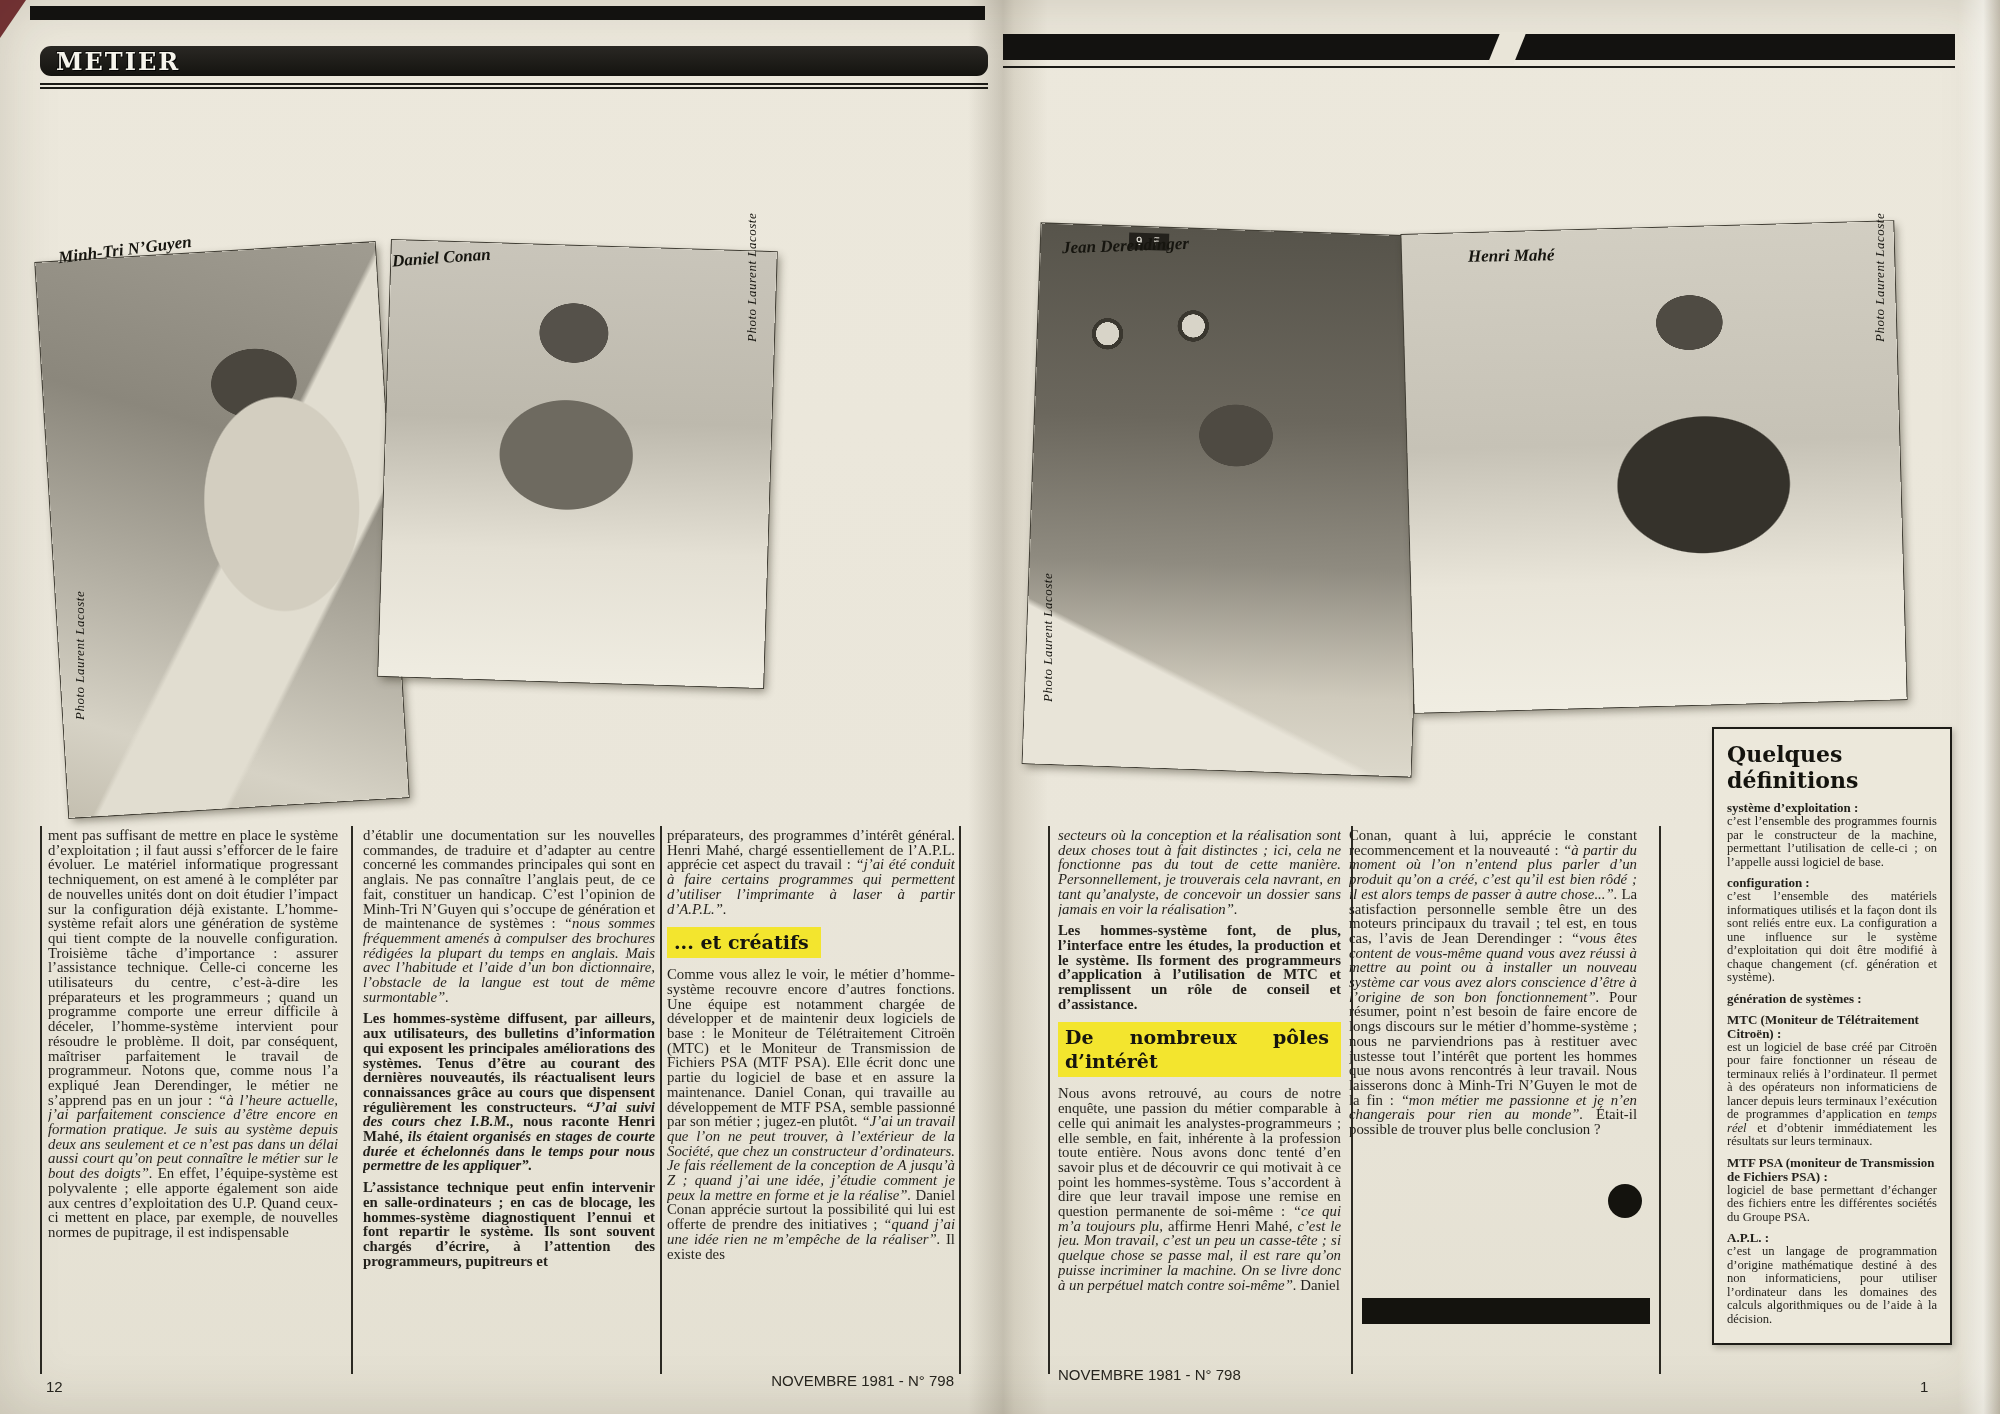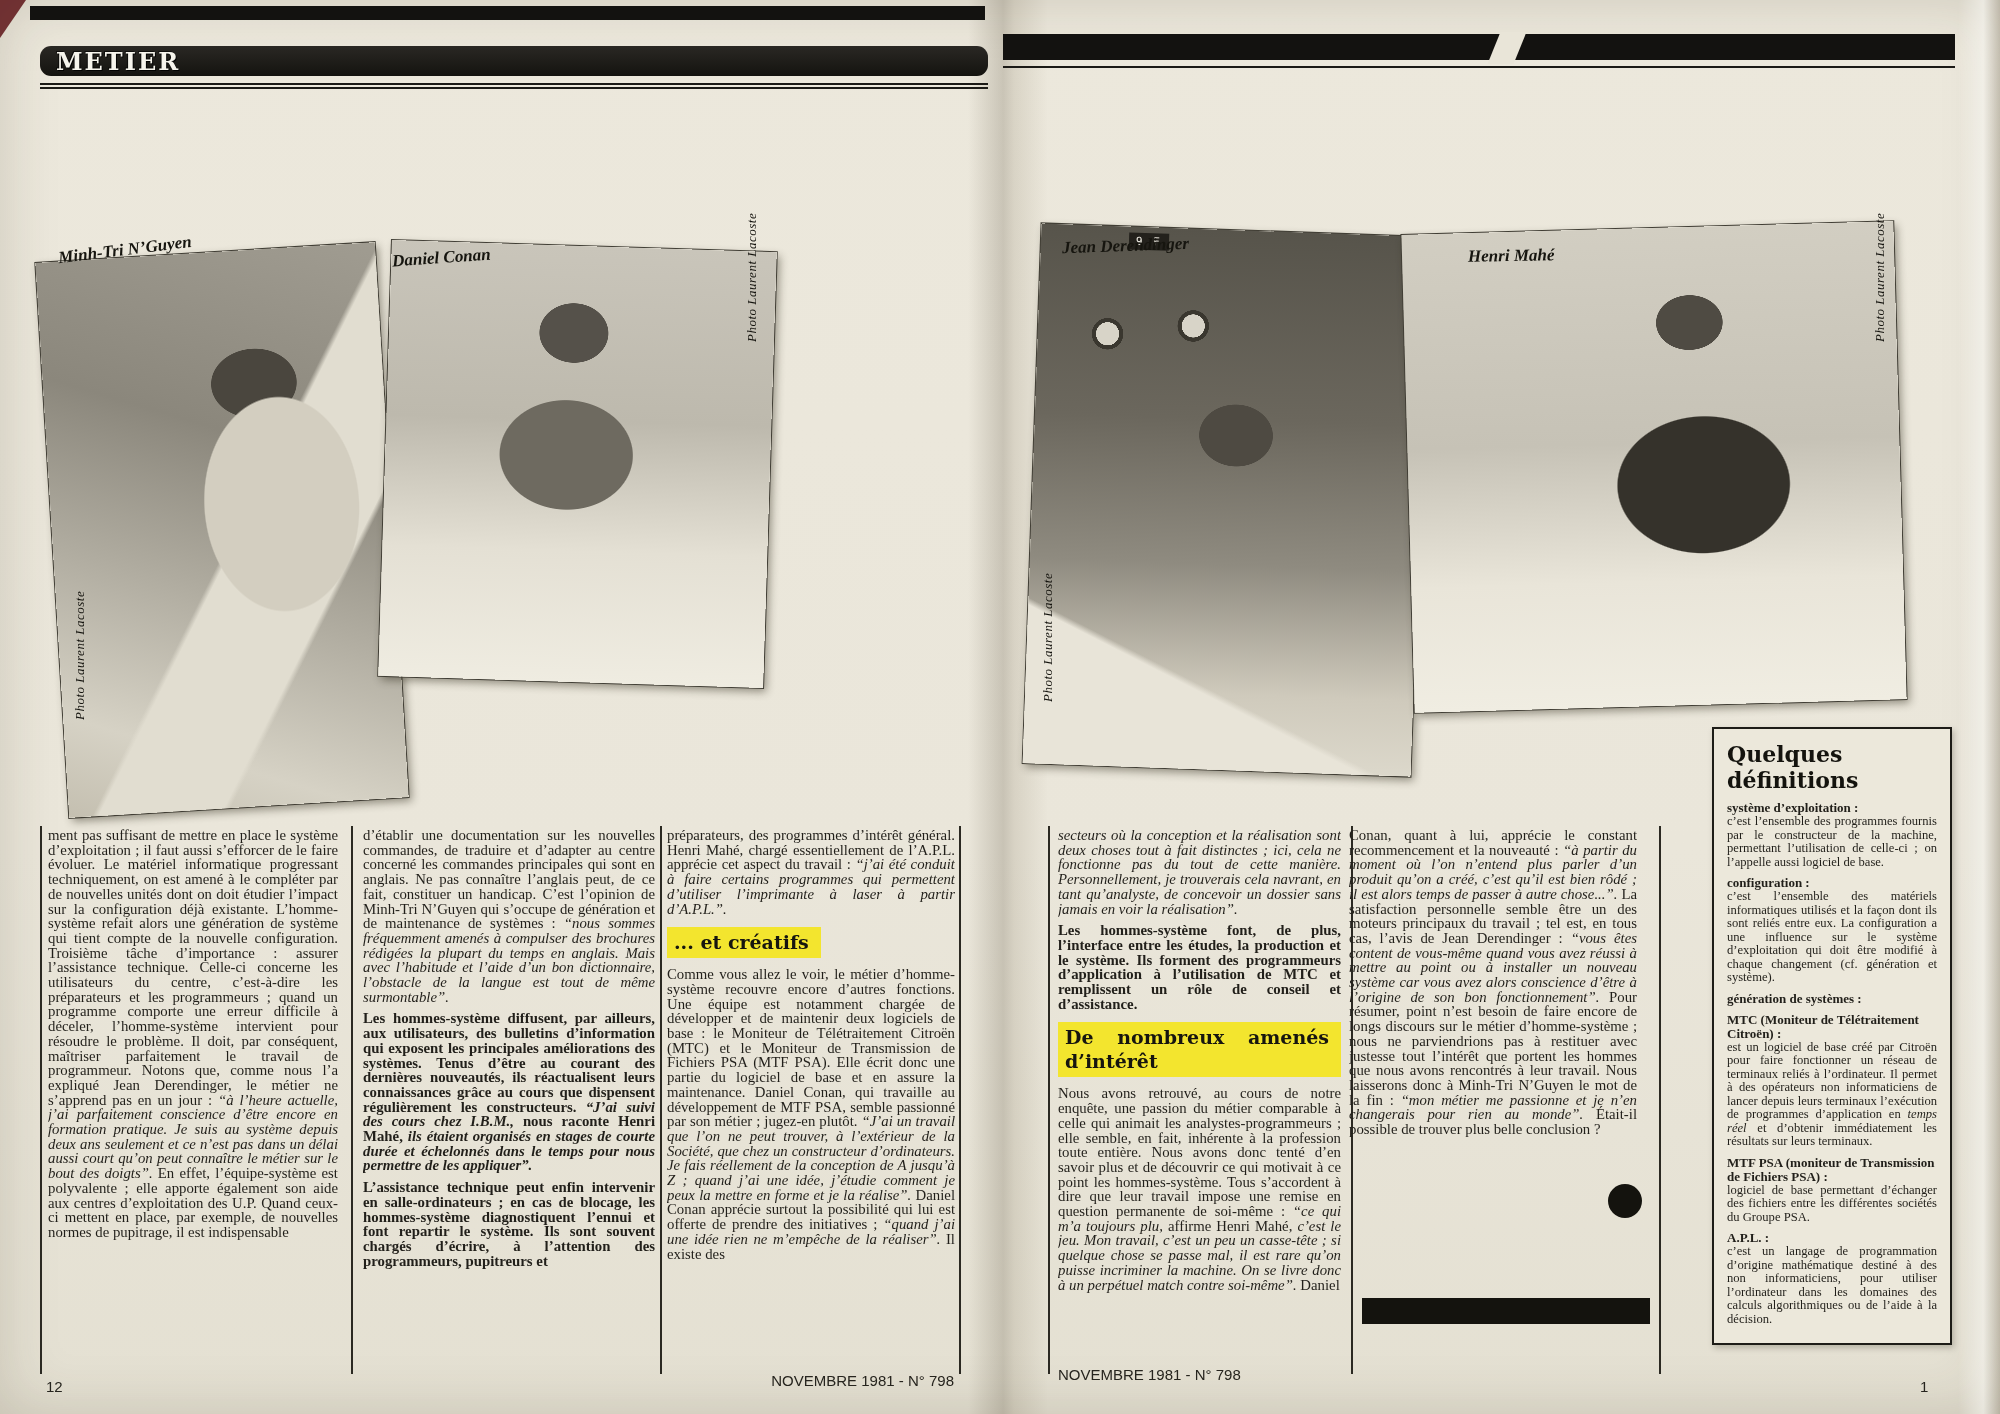--- a/index.html
+++ b/index.html
@@ -151,21 +151,21 @@
       <p class="para"><span>L’assistance technique peut enfin intervenir en salle-ordinateurs ; en cas de blocage, les hommes-système diagnostiquent l’ennui et font repartir le système. Ils sont souvent chargés d’écrire, à l’attention des programmeurs, pupitreurs et</span></p>
     </div>
   <div class="col c3">
       <p class="para"><span>préparateurs, des programmes d’intérêt général. Henri Mahé, chargé essentiellement de l’A.P.L. apprécie cet aspect du travail : </span><span class="it">“j’ai été conduit à faire certains programmes qui permettent d’utiliser l’imprimante à laser à partir d’A.P.L.”.</span></p>
       <div class="col-heading"><span class="hl">... et créatifs</span></div>
       <p class="para"><span>Comme vous allez le voir, le métier d’homme-système recouvre encore d’autres fonctions. Une équipe est notamment chargée de développer et de maintenir deux logiciels de base : le Moniteur de Télétraitement Citroën (MTC) et le Moniteur de Transmission de Fichiers PSA (MTF PSA). Elle écrit donc une partie du logiciel de base et en assure la maintenance. Daniel Conan, qui travaille au développement de MTF PSA, semble passionné par son métier ; jugez-en plutôt. </span><span class="it">“J’ai un travail que l’on ne peut trouver, à l’extérieur de la Société, que chez un constructeur d’ordinateurs. Je fais réellement de la conception de A jusqu’à Z ; quand j’ai une idée, j’étudie comment je peux la mettre en forme et je la réalise”.</span><span> Daniel Conan apprécie surtout la possibilité qui lui est offerte de prendre des initiatives ; </span><span class="it">“quand j’ai une idée rien ne m’empêche de la réaliser”.</span><span> Il existe des</span></p>
     </div>
   <div class="col rc1">
       <p class="para"><span class="it">secteurs où la conception et la réalisation sont deux choses tout à fait distinctes ; ici, cela ne fonctionne pas du tout de cette manière. Personnellement, je trouverais cela navrant, en tant qu’analyste, de concevoir un dossier sans jamais en voir la réalisation”.</span></p>
       <p class="para"><span>Les hommes-système font, de plus, l’interface entre les études, la production et le système. Ils forment des programmeurs d’application à l’utilisation de MTC et remplissent un rôle de conseil et d’assistance.</span></p>
-      <div class="col-heading"><span class="hl">De nombreux amenés d’intérêt</span></div>
+      <div class="col-heading"><span class="hl">De nombreux pôles d’intérêt</span></div>
       <p class="para"><span>Nous avons retrouvé, au cours de notre enquête, une passion du métier comparable à celle qui animait les analystes-programmeurs ; elle semble, en fait, inhérente à la profession toute entière. Nous avons donc tenté d’en savoir plus et de découvrir ce qui motivait à ce point les hommes-système. Tous s’accordent à dire que leur travail impose une remise en question permanente de soi-même : </span><span class="it">“ce qui m’a toujours plu, </span><span>affirme Henri Mahé, </span><span class="it">c’est le jeu. Mon travail, c’est un peu un casse-tête ; si quelque chose se passe mal, il est rare qu’on puisse incriminer la machine. On se livre donc à un perpétuel match contre soi-même”.</span><span> Daniel</span></p>
     </div>
   <div class="col rc2">
       <p class="para"><span>Conan, quant à lui, apprécie le constant recommencement et la nouveauté : </span><span class="it">“à partir du moment où l’on n’entend plus parler d’un produit qu’on a créé, c’est qu’il est bien rôdé ; il est alors temps de passer à autre chose...”.</span><span> La satisfaction personnelle semble être un des moteurs principaux du travail ; tel est, en tous cas, l’avis de Jean Derendinger : </span><span class="it">“vous êtes content de vous-même quand vous avez réussi à mettre au point ou à installer un nouveau système car vous avez alors conscience d’être à l’origine de son bon fonctionnement”.</span><span> Pour résumer, point n’est besoin de faire encore de longs discours sur le métier d’homme-système ; nous ne parviendrions pas à restituer avec justesse tout l’intérêt que portent les hommes que nous avons rencontrés à leur travail. Nous laisserons donc à Minh-Tri N’Guyen le mot de la fin : </span><span class="it">“mon métier me passionne et je n’en changerais pour rien au monde”.</span><span> Était-il possible de trouver plus belle conclusion ?</span></p>
     </div>
 
   <div class="sidebar">
     <h2 class="sidebar-title">Quelques définitions</h2>
     <div>
         <div class="def-entry">

